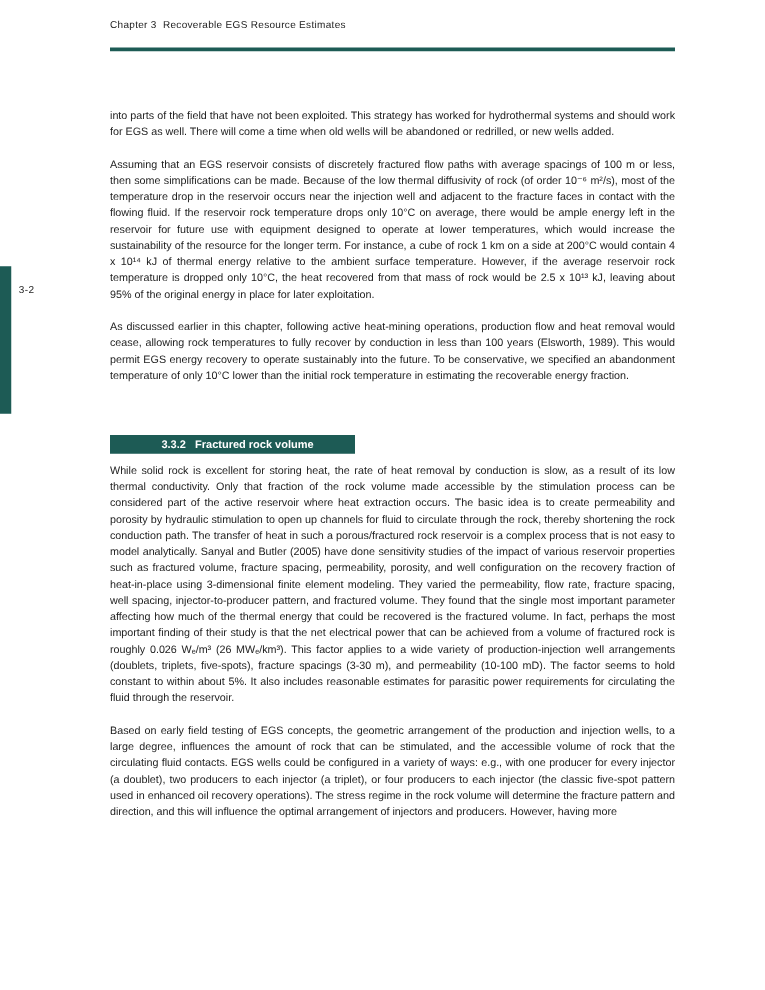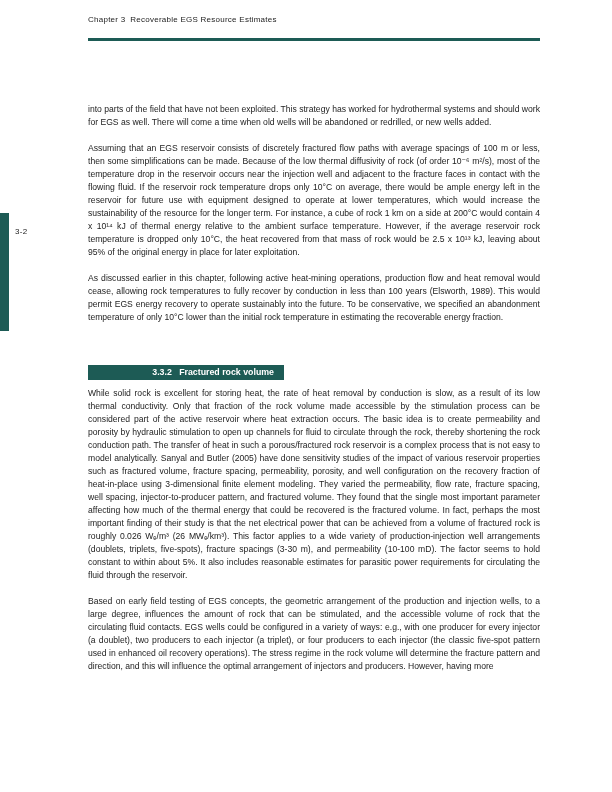--- a/index.html
+++ b/index.html
@@ -54,37 +54,36 @@
   }
   .content {
     position: absolute;
     left: 88px;
     top: 86px;
     width: 452px;
     font-size: 8.6px;
     line-height: 13px;
     text-align: justify;
     color: var(--text);
-    margin-top: 17px;
   }
   .content p {
     margin: 0 0 13px 0;
   }
   .section-heading {
     display: inline-block;
     background: var(--accent);
     color: #ffffff;
     font-size: 8.8px;
     font-weight: bold;
     line-height: 11px;
     padding: 2px 10px 2px 18px;
     min-width: 196px;
     margin: 28px 0 7px 0;
     white-space: pre;
-    text-align: right;
+    text-align: center;
   }
 </style>
 </head>
 <body>
 
 <div class="page">
 
   <div class="chapter-header">Chapter 3  Recoverable EGS Resource Estimates</div>
 
   <div class="header-rule"></div>

